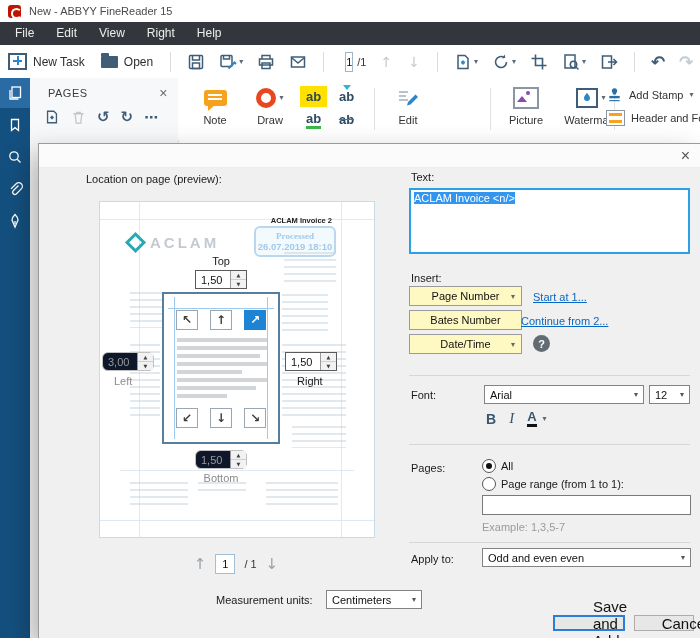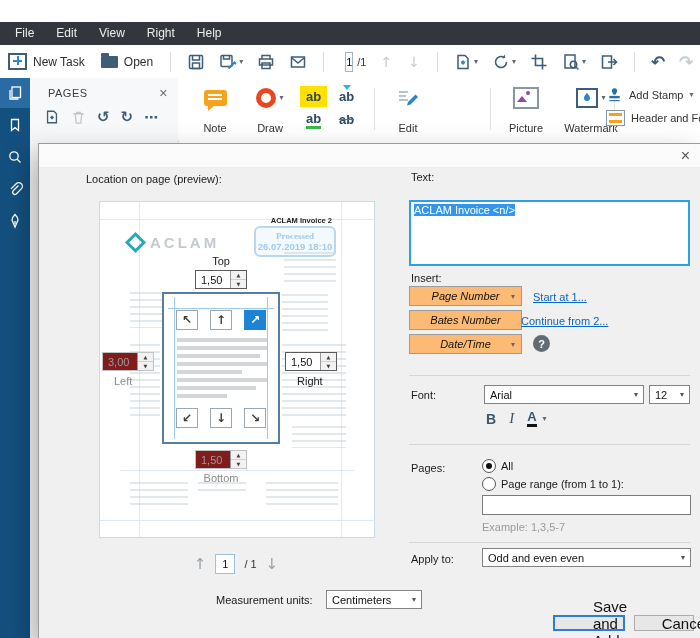--- a/index.html
+++ b/index.html
@@ -45,21 +45,21 @@
   .pp-head{display:flex;align-items:center;padding:8px 10px 0 18px;font-size:11px;color:#3c3c3c;letter-spacing:.5px;}
   .pp-close{margin-left:auto;font-size:14px;color:#6a6a6a;line-height:1;}
   .pp-tools{display:flex;align-items:center;gap:11px;padding:9px 0 0 14px;color:#3f5d77;}
   .pp-rot{font-size:15px;font-weight:bold;color:#3f5d77;line-height:1;}
   .pp-more{font-size:14px;font-weight:bold;color:#3f5d77;line-height:1;}
 
   
   .tools-bar{position:absolute;left:178px;top:78px;right:0;height:62px;background:#fff;overflow:hidden;}
   .tool{position:absolute;top:7px;display:flex;flex-direction:column;align-items:center;font-size:11px;color:#333;}
   .tool .ticon{height:25px;display:flex;align-items:center;gap:3px;}
-  .tool .tlabel{margin-top:12px;}
+  .tool .tlabel{margin-top:4px;}
   .tsep{position:absolute;top:10px;width:1px;height:42px;background:#e2e2e2;}
   .note-icon{width:23px;height:16px;background:#f6a21d;border-radius:3px;position:relative;}
   .note-icon::before{content:"";position:absolute;left:4px;top:4px;width:14px;height:2px;background:#fff;box-shadow:0 4px 0 #fff;}
   .note-icon::after{content:"";position:absolute;left:4px;bottom:-5px;border-top:6px solid #f6a21d;border-right:7px solid transparent;}
   .draw-icon{width:10px;height:10px;border:5px solid #e8481f;border-radius:50%;}
   .ab-grid{display:grid;grid-template-columns:27px 27px;grid-auto-rows:21px;gap:2px 6px;}
   .ab{display:flex;align-items:center;justify-content:center;font-size:13px;font-weight:bold;color:#2c4a63;position:relative;}
   .ab.hl{background:#ffe000;}
   .ab-caret{position:absolute;top:-1px;left:50%;margin-left:-4px;width:0;height:0;border-left:4px solid transparent;border-right:4px solid transparent;border-top:5px solid #2bb3d8;}
   .ab.ul span{border-bottom:3px solid #3bb54a;}
@@ -91,61 +91,65 @@
   .logo-diamond{width:9px;height:9px;border:3px solid #2aa9b5;transform:rotate(45deg);}
   .logo-word{font-size:15px;font-weight:bold;letter-spacing:3px;color:#c4cad0;}
   .flines{position:absolute;background:repeating-linear-gradient(#c3d2dd 0 2px,transparent 2px 7px);opacity:.5;}
   .fsolid{position:absolute;background:#c3d2dd;opacity:.5;}
 
   .spin{position:absolute;height:19px;background:#fff;border:1px solid #5a5a5a;display:flex;box-sizing:border-box;}
   .spin .val{flex:1;font-size:11px;color:#111;padding:3px 0 0 5px;}
   .spin .btns{width:15px;border-left:1px solid #999;display:flex;flex-direction:column;background:#f2f2f2;}
   .spin .btns span{flex:1;font-size:5px;line-height:8px;text-align:center;color:#444;}
   .spin .btns .su{border-bottom:1px solid #cfcfcf;}
-  .spin.dis{background:#7f1d1d;border-color:#c2c2c2;}
+  .spin.dis{background:#0f172a;border-color:#c2c2c2;border-radius:6px;}
   .spin.dis .val{color:#9a9a9a;}
 
   .selector{position:absolute;left:62px;top:90px;width:118px;height:152px;background:#fff;border:2px solid #587e9f;box-sizing:border-box;}
   .sguide{position:absolute;background:#9ccbee;}
   .pbtn{position:absolute;width:22px;height:20px;border:1px solid #9aa7b2;background:#fff;display:flex;align-items:center;justify-content:center;font-size:12px;font-weight:bold;color:#3c3c3c;box-sizing:border-box;}
   .pbtn.on{background:#1d83d4;border-color:#1d83d4;color:#fff;}
   .sel-lines{position:absolute;left:13px;top:44px;width:90px;}
   .sel-lines div{height:4px;background:#d2d6d9;margin-bottom:4px;}
 
   .pv-nav{position:absolute;left:60px;top:410px;width:274px;display:flex;align-items:center;justify-content:center;gap:9px;}
   .pv-nav .arr{font-size:15px;color:#98a1a8;}
   .pv-nav .pbox{width:18px;height:18px;border:1px solid #9fc0d8;background:#fff;display:flex;align-items:center;justify-content:center;font-size:11px;color:#111;}
   .pv-nav .ptot{font-size:11px;color:#333;}
 
   .combo{position:absolute;height:19px;background:#fff;border:1px solid #838383;display:flex;align-items:center;font-size:11px;color:#111;padding:0 5px;box-sizing:border-box;}
   .combo .ccaret{margin-left:auto;color:#555;font-size:8px;}
 
   
-  .textarea{position:absolute;left:370px;top:56px;width:281px;height:66px;background:#fff;border:2px solid #2ba0e8;padding:2px 3px;font-size:11px;box-sizing:border-box;}
+  .textarea{position:absolute;left:370px;top:44px;width:281px;height:66px;background:#fff;border:2px solid #2ba0e8;padding:2px 3px;font-size:11px;box-sizing:border-box;}
   .selstr{background:#3296ee;color:#fff;}
-  .ibtn{position:absolute;width:113px;height:20px;background:#fdba74;border:1px solid #9b9b9b;font-size:11px;color:#111;display:flex;align-items:center;justify-content:center;box-sizing:border-box;font-style:italic;}
+  .ibtn{position:absolute;width:113px;height:20px;background:#fef9c3;border:1px solid #9b9b9b;font-size:11px;color:#111;display:flex;align-items:center;justify-content:center;box-sizing:border-box;}
   .ibtn .bcaret{position:absolute;right:6px;color:#5a6a76;font-size:8px;}
   .link{position:absolute;font-size:11px;color:#0a66c2;text-decoration:underline;white-space:nowrap;}
   .help{position:absolute;width:17px;height:17px;border-radius:50%;background:#636b72;color:#fff;font-size:11px;font-weight:bold;display:flex;align-items:center;justify-content:center;}
   .fmt{position:absolute;display:flex;align-items:center;gap:13px;}
   .fmt .b{font-weight:bold;font-size:14px;color:#39576f;}
   .fmt .i{font-style:italic;font-family:"Liberation Serif",serif;font-size:15px;color:#39576f;}
   .fmt .a{font-weight:bold;font-size:13px;color:#39576f;border-bottom:3px solid #111;line-height:1;padding-bottom:1px;}
   .fmt .fcaret{color:#5a6a76;font-size:8px;}
   .radio{position:absolute;width:12px;height:12px;border:1px solid #555;border-radius:50%;background:#fff;box-sizing:content-box;}
   .radio.on::after{content:"";position:absolute;left:3px;top:3px;width:6px;height:6px;border-radius:50%;background:#111;}
   .txt{position:absolute;height:20px;background:#fff;border:1px solid #7a7a7a;box-sizing:border-box;font-size:11px;padding:0 4px;}
   .btn{position:absolute;height:16px;background:#e7e7e7;border:1px solid #acacac;font-size:15px;color:#111;display:flex;align-items:center;justify-content:center;box-sizing:border-box;padding-left:42px;}
   .btn.default{border:2px solid #2e7cd6;}
 </style>
 </head>
 <body>
 
 <div id="app">
 
+  <div class="titlebar">
+    <span class="logo"></span>
+    <span class="title-text">New - ABBYY FineReader 15</span>
+  </div>
 
   <div class="menubar">
     <span class="menu-item">File</span>
     <span class="menu-item">Edit</span>
     <span class="menu-item">View</span>
     <span class="menu-item">Right</span>
     <span class="menu-item">Help</span>
   </div>
 
   <div class="toolbar">

